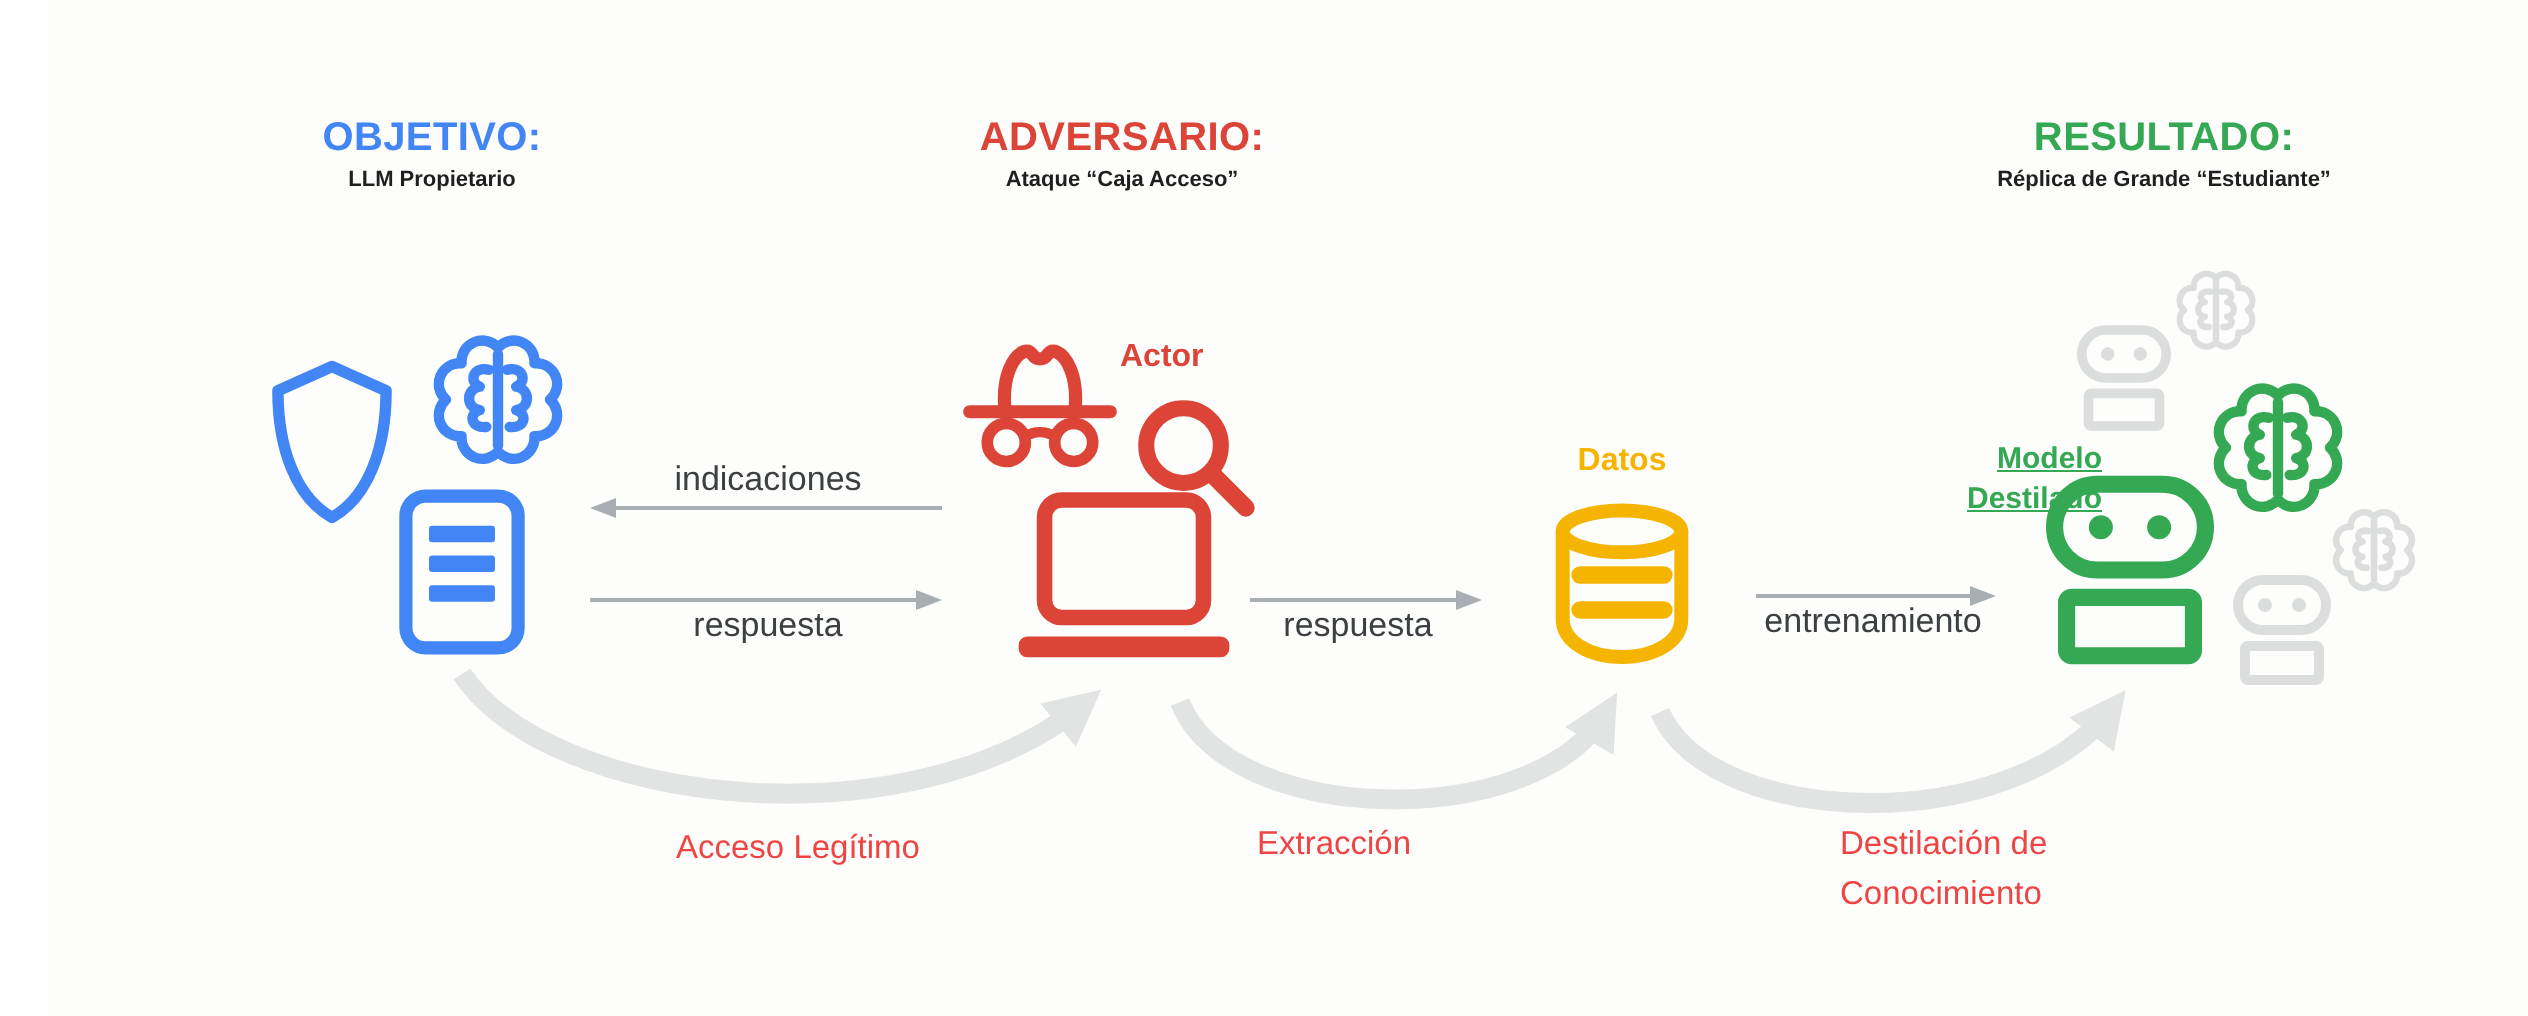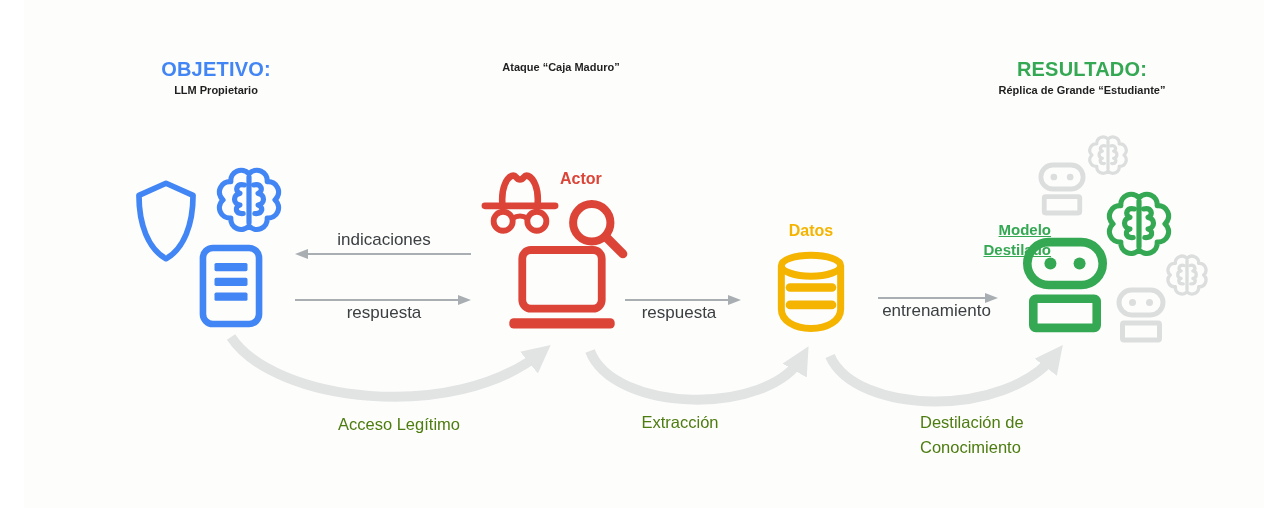--- a/index.html
+++ b/index.html
@@ -7,21 +7,21 @@
     position:relative;width:1264px;height:508px;background:#fdfdfc;
     font-family:"Liberation Sans", sans-serif;overflow:hidden;margin-left:24px;
   }
   .abs{position:absolute;}
   .col-header{text-align:center;}
   .col-title{font-size:20px;font-weight:bold;letter-spacing:.2px;}
   .col-sub{font-size:11px;font-weight:bold;color:#1f1f1f;margin-top:3px;}
   .t-blue{color:#4285F4;} .t-red{color:#DB4437;} .t-green{color:#34A853;} .t-yellow{color:#F4B400;}
   .node-label{font-weight:bold;font-size:15px;line-height:21px;white-space:pre-line;}
   .arrow-label{font-size:17px;color:#3C4043;text-align:center;}
-  .flow-label{font-size:16.5px;color:#4d7c0f;text-align:center;white-space:pre-line;line-height:25px;}
+  .flow-label{font-size:16.5px;color:#ef4444;text-align:center;white-space:pre-line;line-height:25px;}
   svg.icon{display:block;}
   .hidden-defs{position:absolute;width:0;height:0;overflow:hidden;}
 </style>
 </head>
 <body>
 
 <div id="stage">
 
   <svg class="hidden-defs" aria-hidden="true">
     <defs>
@@ -72,21 +72,22 @@
         <rect x="13" y="72" width="74" height="34" rx="3" fill="none" stroke="currentColor" stroke-width="10"></rect>
       </symbol>
     </defs>
   </svg>
 
   <div class="abs col-header" style="left:72px;top:58px;width:240px;">
     <div class="col-title t-blue">OBJETIVO:</div>
     <div class="col-sub">LLM Propietario</div>
   </div>
   <div class="abs col-header" style="left:397px;top:58px;width:280px;">
-    <div class="col-sub">Ataque “Caja Maduro”</div>
+    <div class="col-title t-red">ADVERSARIO:</div>
+    <div class="col-sub">Ataque “Caja Acceso”</div>
   </div>
   <div class="abs col-header" style="left:878px;top:58px;width:360px;">
     <div class="col-title t-green">RESULTADO:</div>
     <div class="col-sub">Réplica de Grande “Estudiante”</div>
   </div>
 
   <svg class="icon abs t-blue" style="left:106px;top:179px;color:#4285F4;" width="72" height="84">
       <use href="#sym-shield"></use>
     </svg>
   <svg class="icon abs" style="left:186px;top:164px;color:#4285F4;" width="78" height="73">
@@ -164,17 +165,17 @@
       </marker>
     </defs>
     <g fill="none" stroke="#E2E4E4" stroke-width="10">
       <path d="M207,337 C250,402 430,424 518,352" marker-end="url(#ah)"></path>
       <path d="M566,351 C590,413 744,417 779,356" marker-end="url(#ah)"></path>
       <path d="M806,356 C832,415 982,419 1032,354" marker-end="url(#ah)"></path>
     </g>
   </svg>
 
   <div class="abs flow-label" style="left:295px;top:412px;width:160px;">Acceso Legítimo</div>
-  <div class="abs flow-label" style="left:596px;top:410px;width:120px;text-align:center;">Extracción</div>
+  <div class="abs flow-label" style="left:583px;top:410px;width:120px;text-align:center;">Extracción</div>
   <div class="abs flow-label" style="left:896px;top:410px;width:180px;text-align:left;">Destilación de
 Conocimiento</div>
 
 </div>
 
 </body></html>

